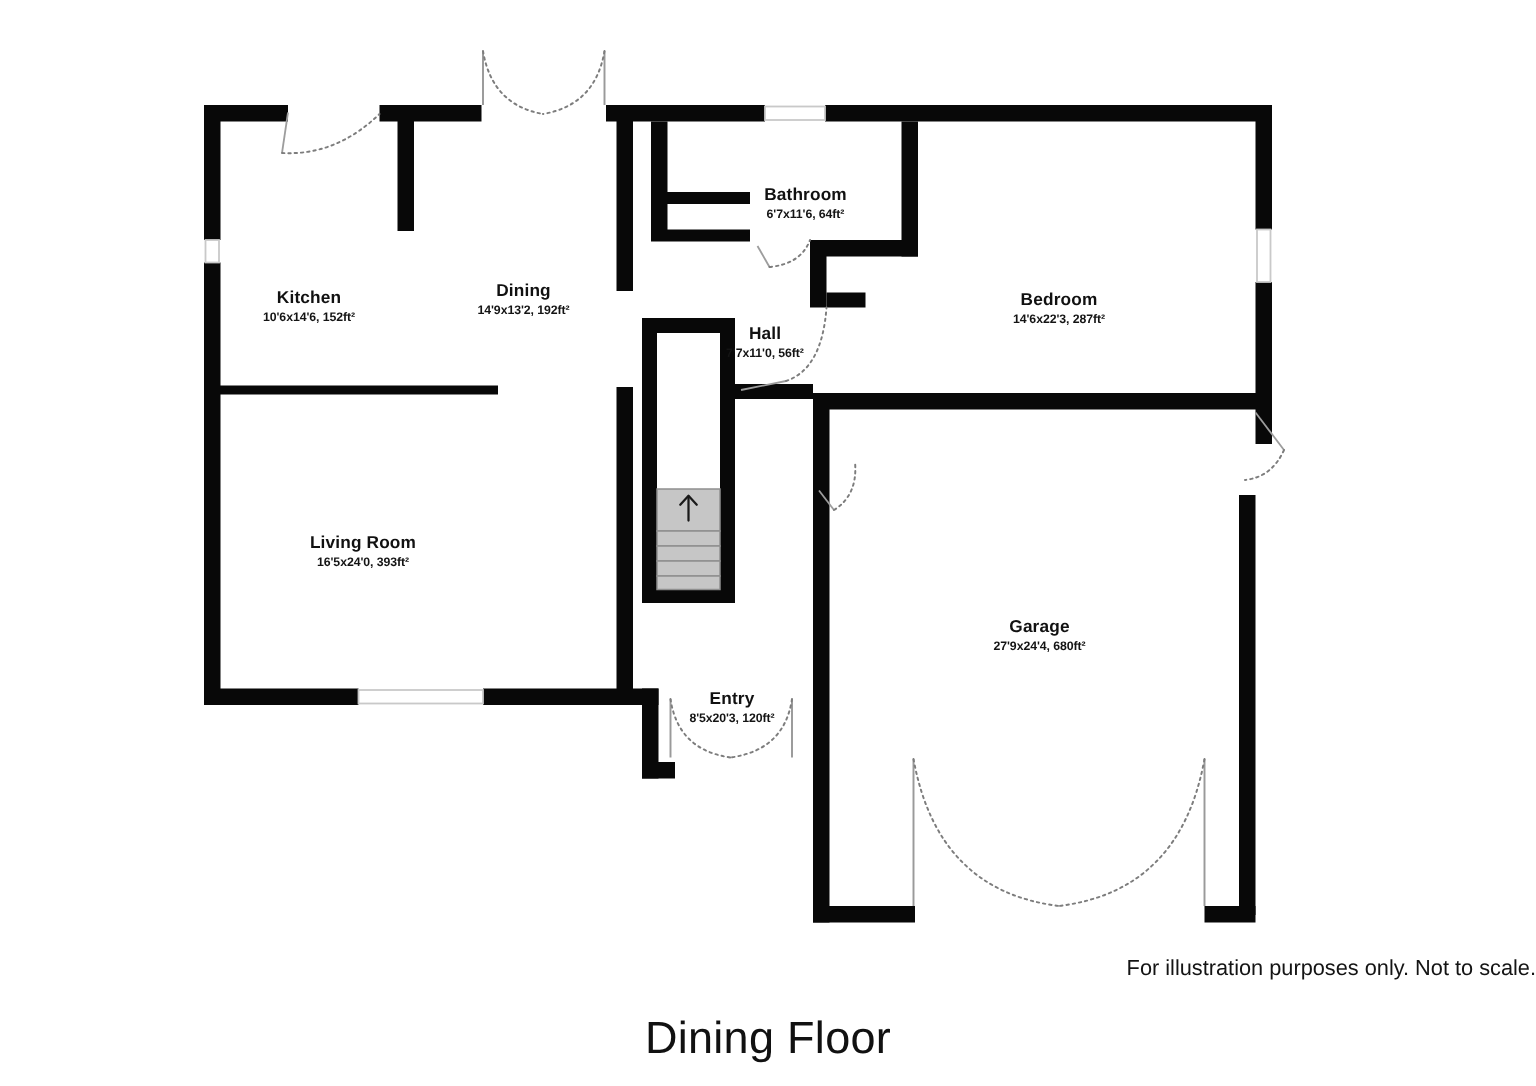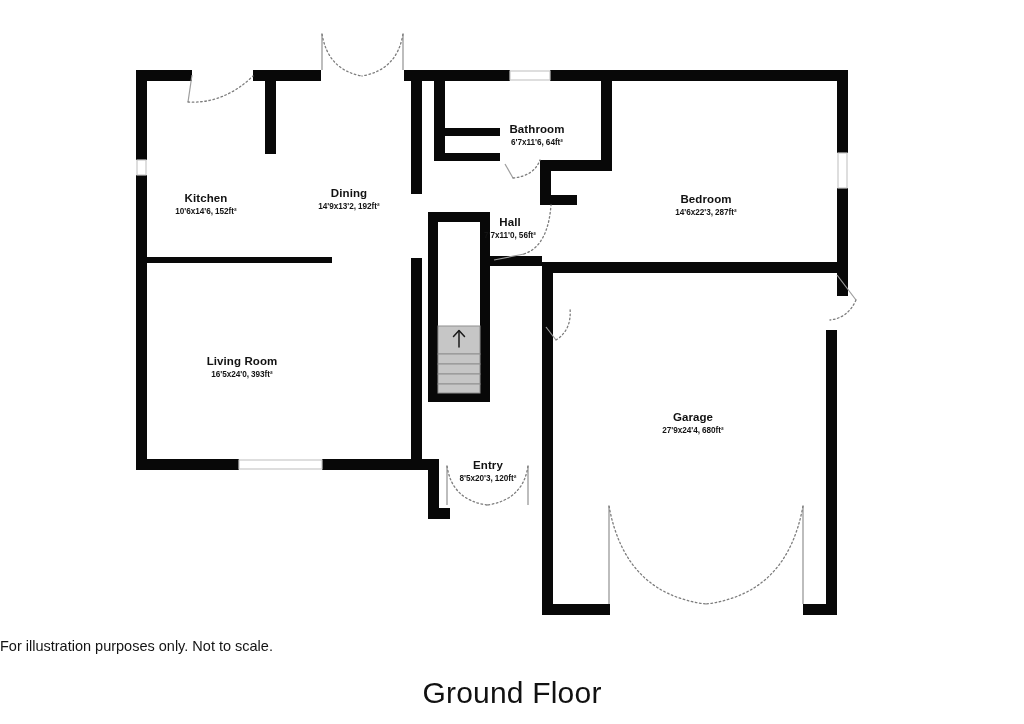--- a/index.html
+++ b/index.html
@@ -80,21 +80,21 @@
     font-weight: bold;
     fill: #141414;
     text-anchor: middle;
     letter-spacing: -0.05px;
   }
   .disclaimer {
     position: absolute;
     left: 0;
     top: 638px;
     width: 1024px;
-    text-align: left;
+    text-align: right;
     font-size: 14.5px;
     font-family: "Liberation Sans", sans-serif;
     color: #141414;
   }
   .floor-title {
     position: absolute;
     left: 0;
     top: 676px;
     width: 1024px;
     text-align: center;
@@ -280,13 +280,13 @@
 
     <g>
       <text class="room-name" x="488" y="469">Entry</text>
       <text class="room-dims" x="488" y="481">8'5x20'3, 120ft²</text>
     </g>
 
   </svg>
 </div>
 
 <div class="disclaimer">For illustration purposes only. Not to scale.</div>
-<div class="floor-title">Ground Floor</div>
+<div class="floor-title">Dining Floor</div>
 
 </body></html>

